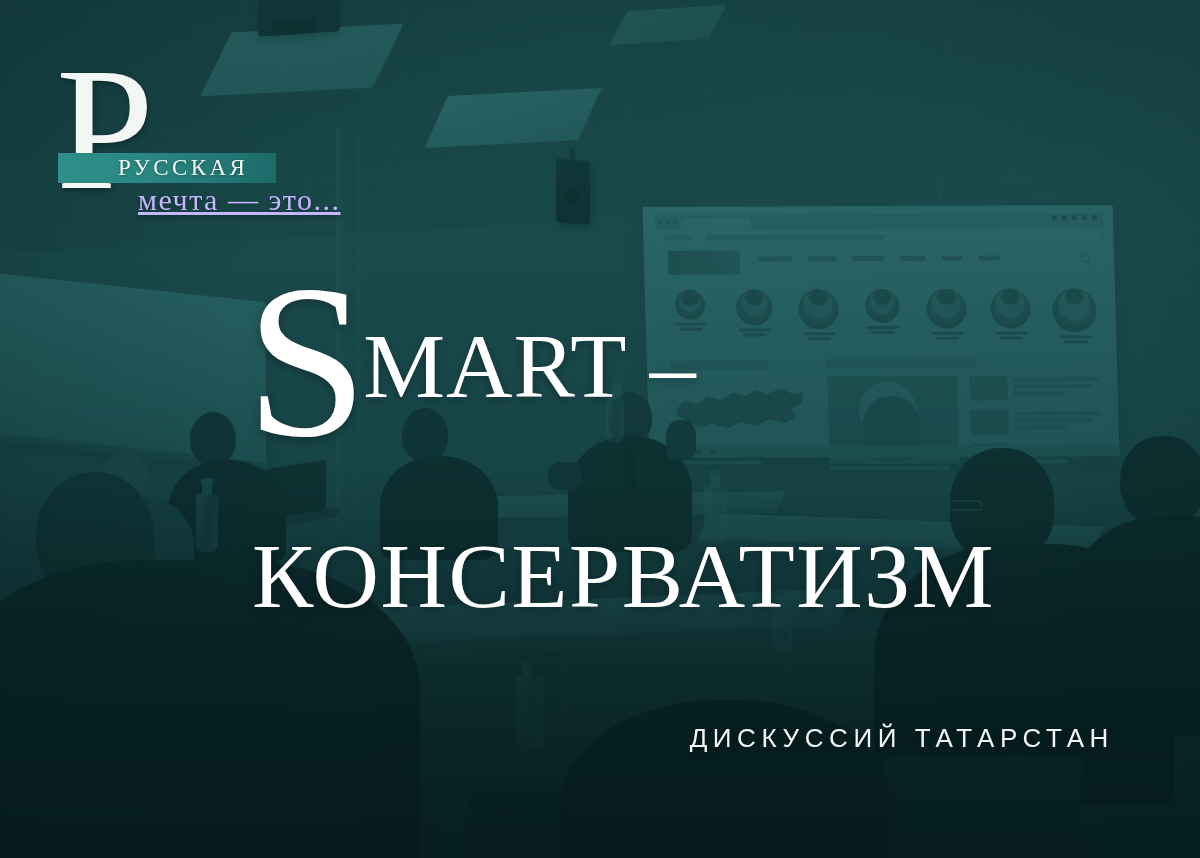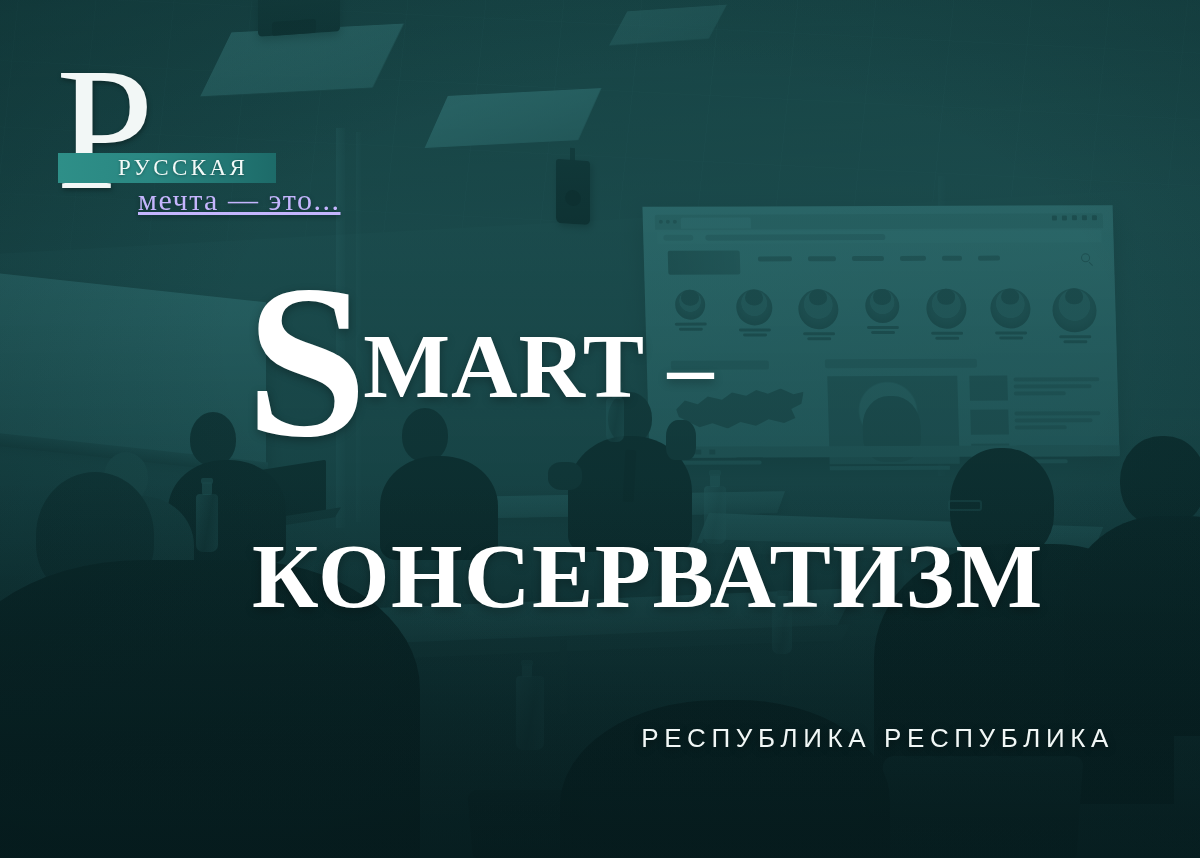--- a/index.html
+++ b/index.html
@@ -355,21 +355,21 @@
   .eyebrow {
     position: absolute; left: 364px; top: 332px;
     font-family: "Liberation Sans", sans-serif;
     font-size: 17px;
     letter-spacing: 4.6px;
     line-height: 1.75;
     color: #f3f8f7;
     text-shadow: 0 2px 6px rgba(0,0,0,.38);
   }
 
-  .title-wrap { position: absolute; left: 246px; top: 322px; width: 780px; font-weight: bold; }
+  .title-wrap { position: absolute; left: 246px; top: 322px; width: 780px; }
   .title-1 {
     font-family: "Liberation Serif", serif;
     color: #ffffff;
     font-size: 92px;
     line-height: 1;
     letter-spacing: 1px;
     text-shadow: 0 3px 10px rgba(0,0,0,.30);
     white-space: nowrap;
   }
   .title-1 .dropcap {
@@ -623,16 +623,16 @@
     </div>
 
 
     <div class="title-wrap">
       <div class="title-1">
         <span class="dropcap">S</span><span class="rest">MART –</span>
       </div>
       <div class="title-2">КОНСЕРВАТИЗМ</div>
     </div>
 
-    <div class="region">РЕСПУБЛИКА РЕСПУБЛИКА</div>
+    <div class="region">ДИСКУССИЙ ТАТАРСТАН</div>
 
   </div>
 </div>
 
 </body></html>

